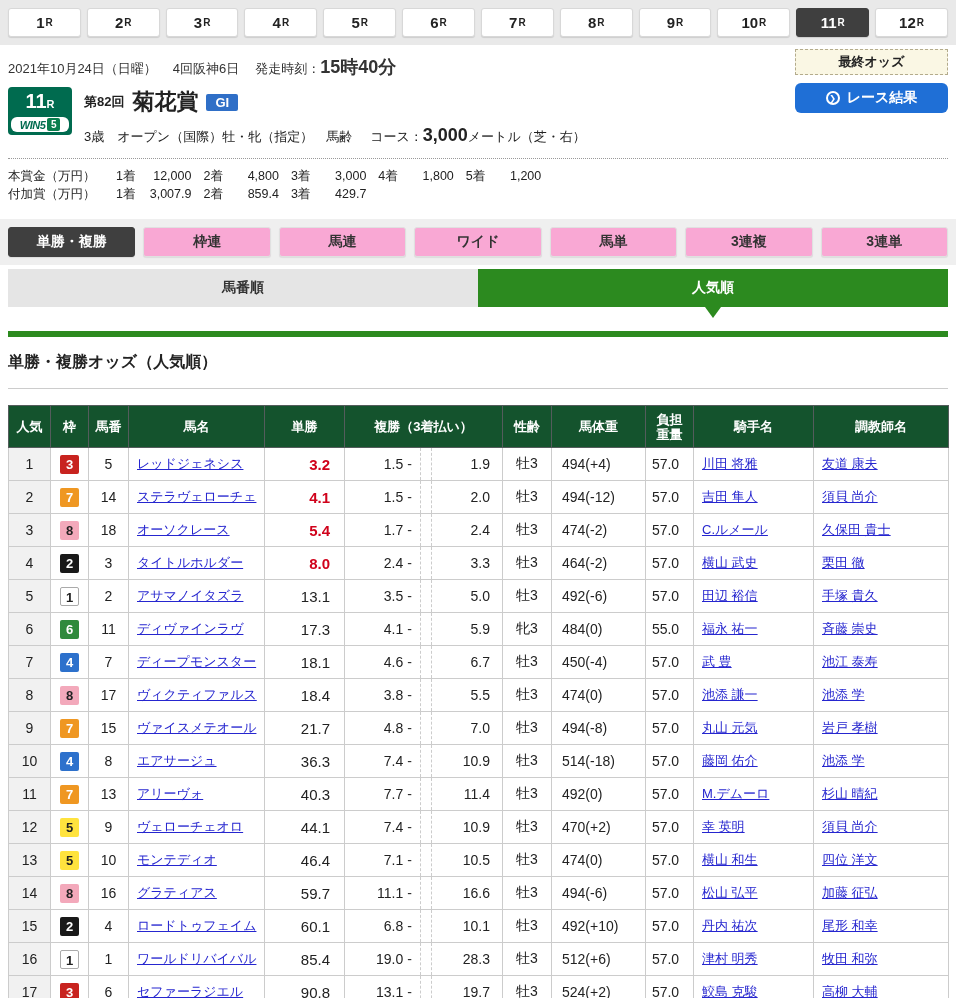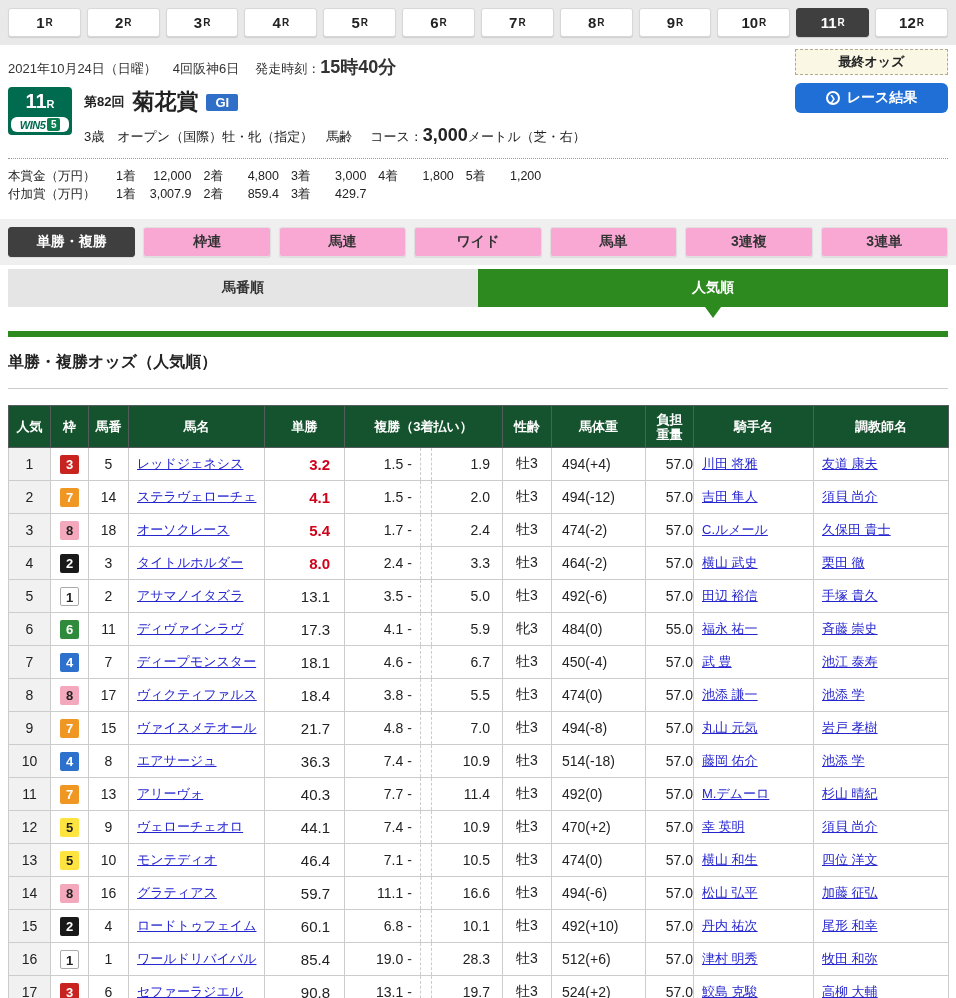--- a/index.html
+++ b/index.html
@@ -61,21 +61,21 @@
   .c-name,.c-jockey,.c-trainer{padding-left:8px;font-size:13px;}
   .c-win{text-align:right;padding-right:14px;font-size:15px;}
   .c-win.red{color:var(--odds-red);font-weight:bold;}
   .pwrap{display:flex;align-items:center;height:32px;}
   .plow{flex:1;text-align:right;}
   .pdash{margin-left:4px;color:#333;}
   .psep{width:12px;align-self:stretch;border-left:1px dashed #ccc;border-right:1px dashed #ccc;margin-left:8px;}
   .phigh{flex:1;text-align:right;padding-right:12px;}
   .c-sex{text-align:center;}
   .c-wt{padding-left:10px;}
-  .c-load{text-align:right;}
+  .c-load{text-align:center;padding-right:8px;}
   a.lnk{color:var(--link);text-decoration:underline;cursor:pointer;}
 </style>
 </head>
 <body>
 
 <div class="race-strip" id="race-strip">
     <div class="race-tab">
       <span>1</span>
       <span class="rsuf">R</span>
     </div>

